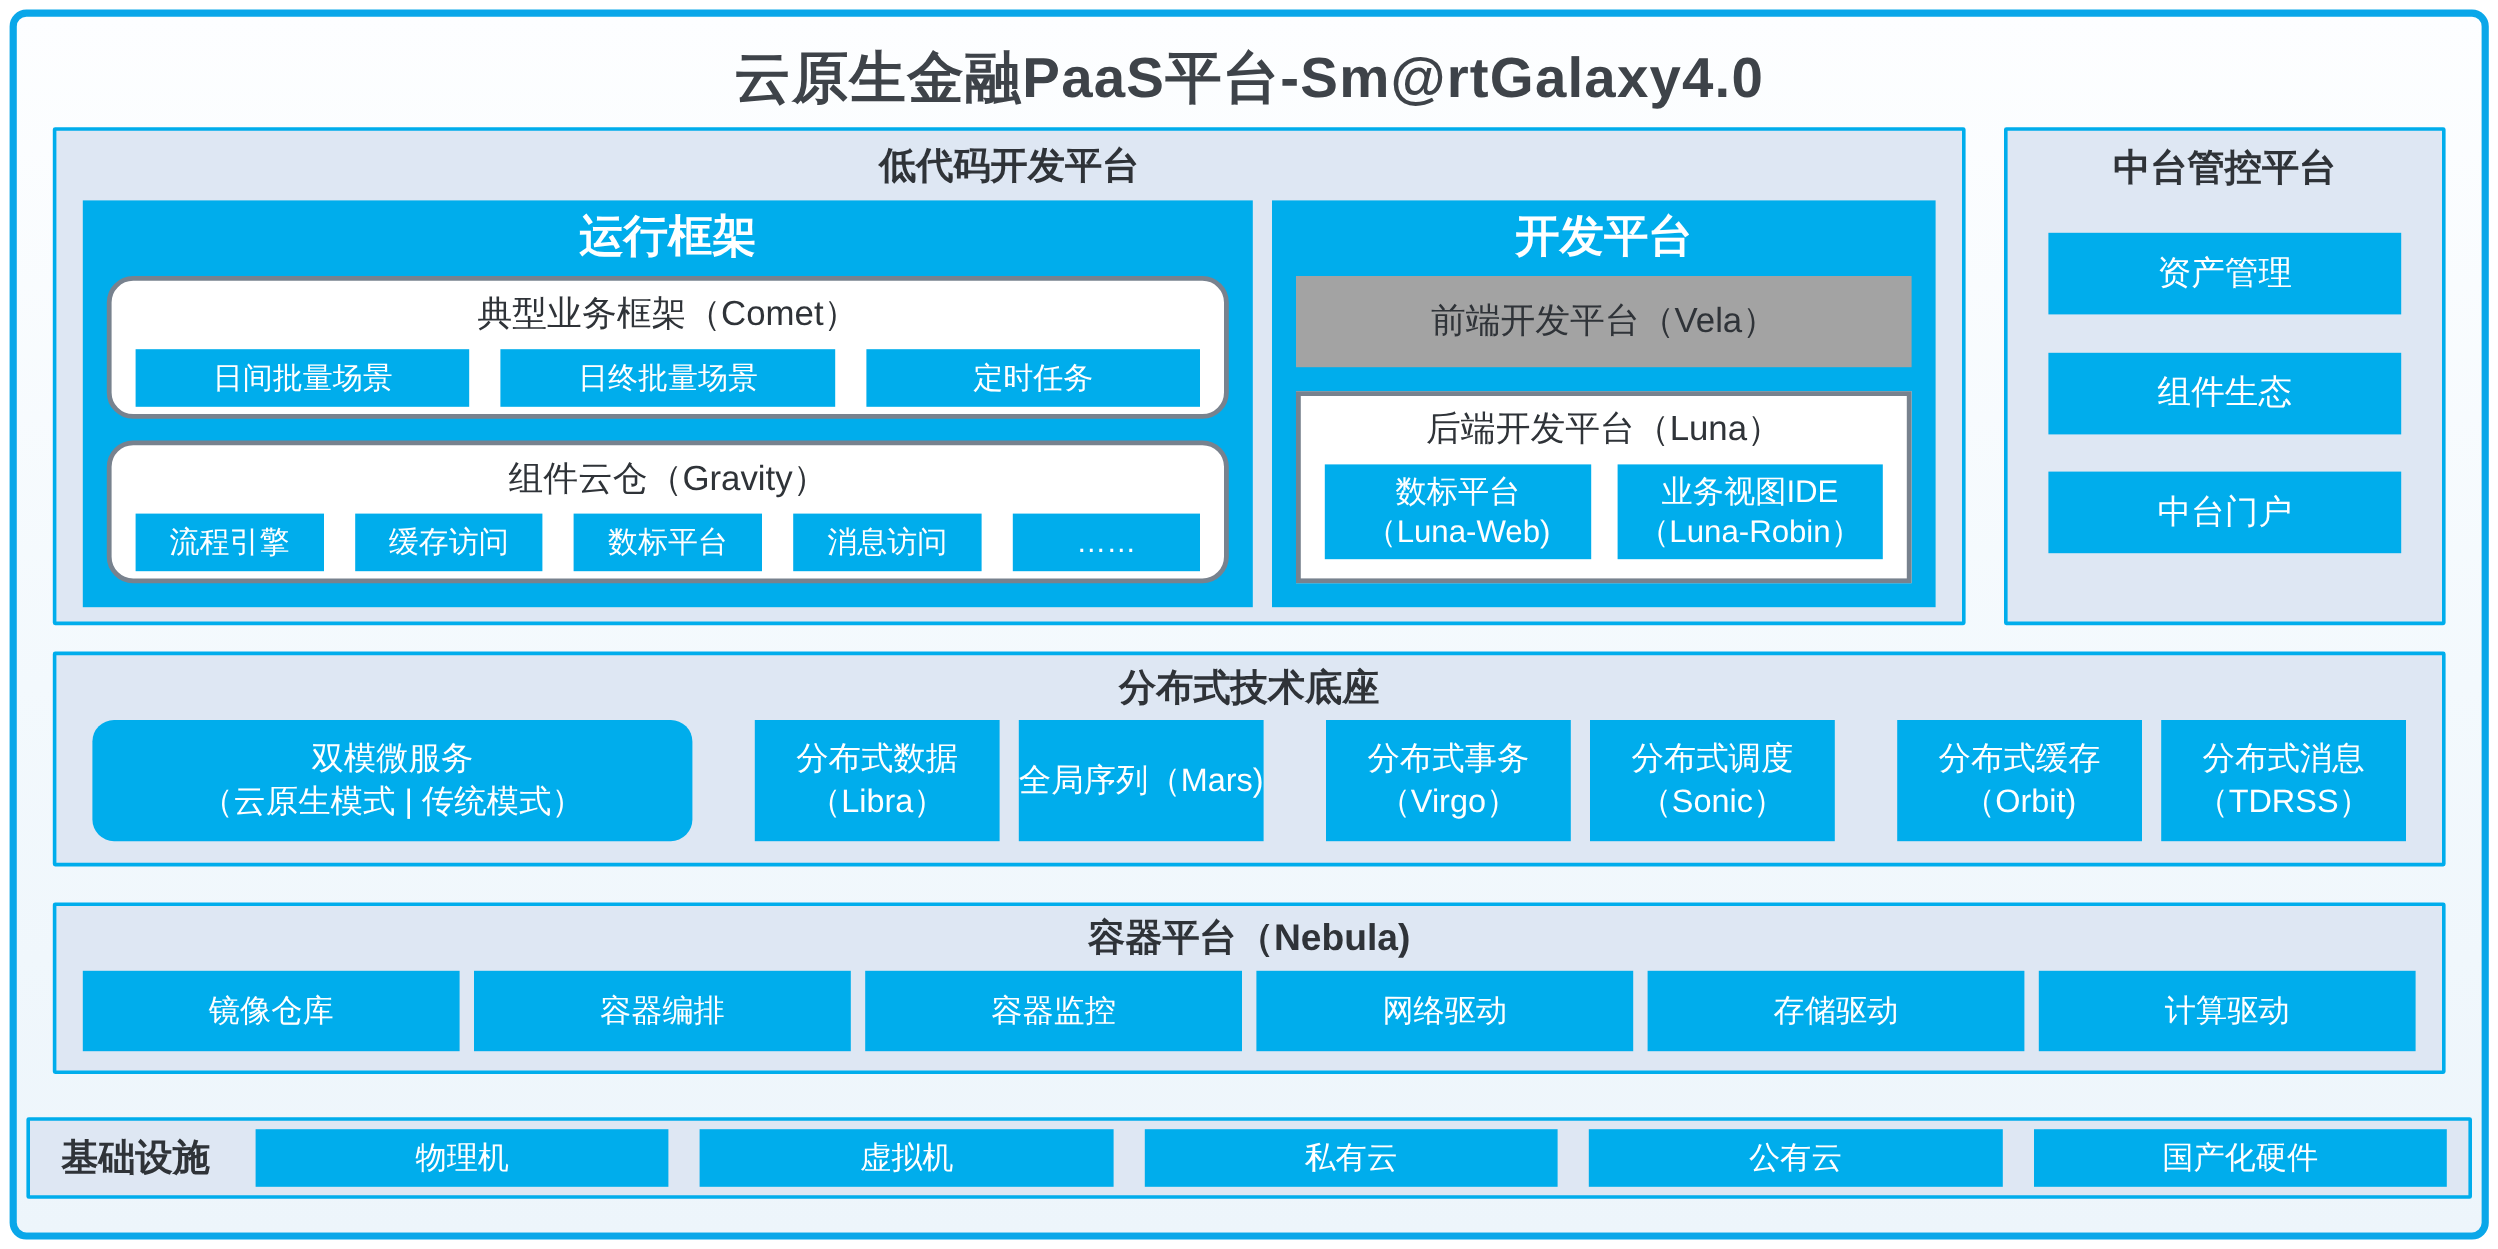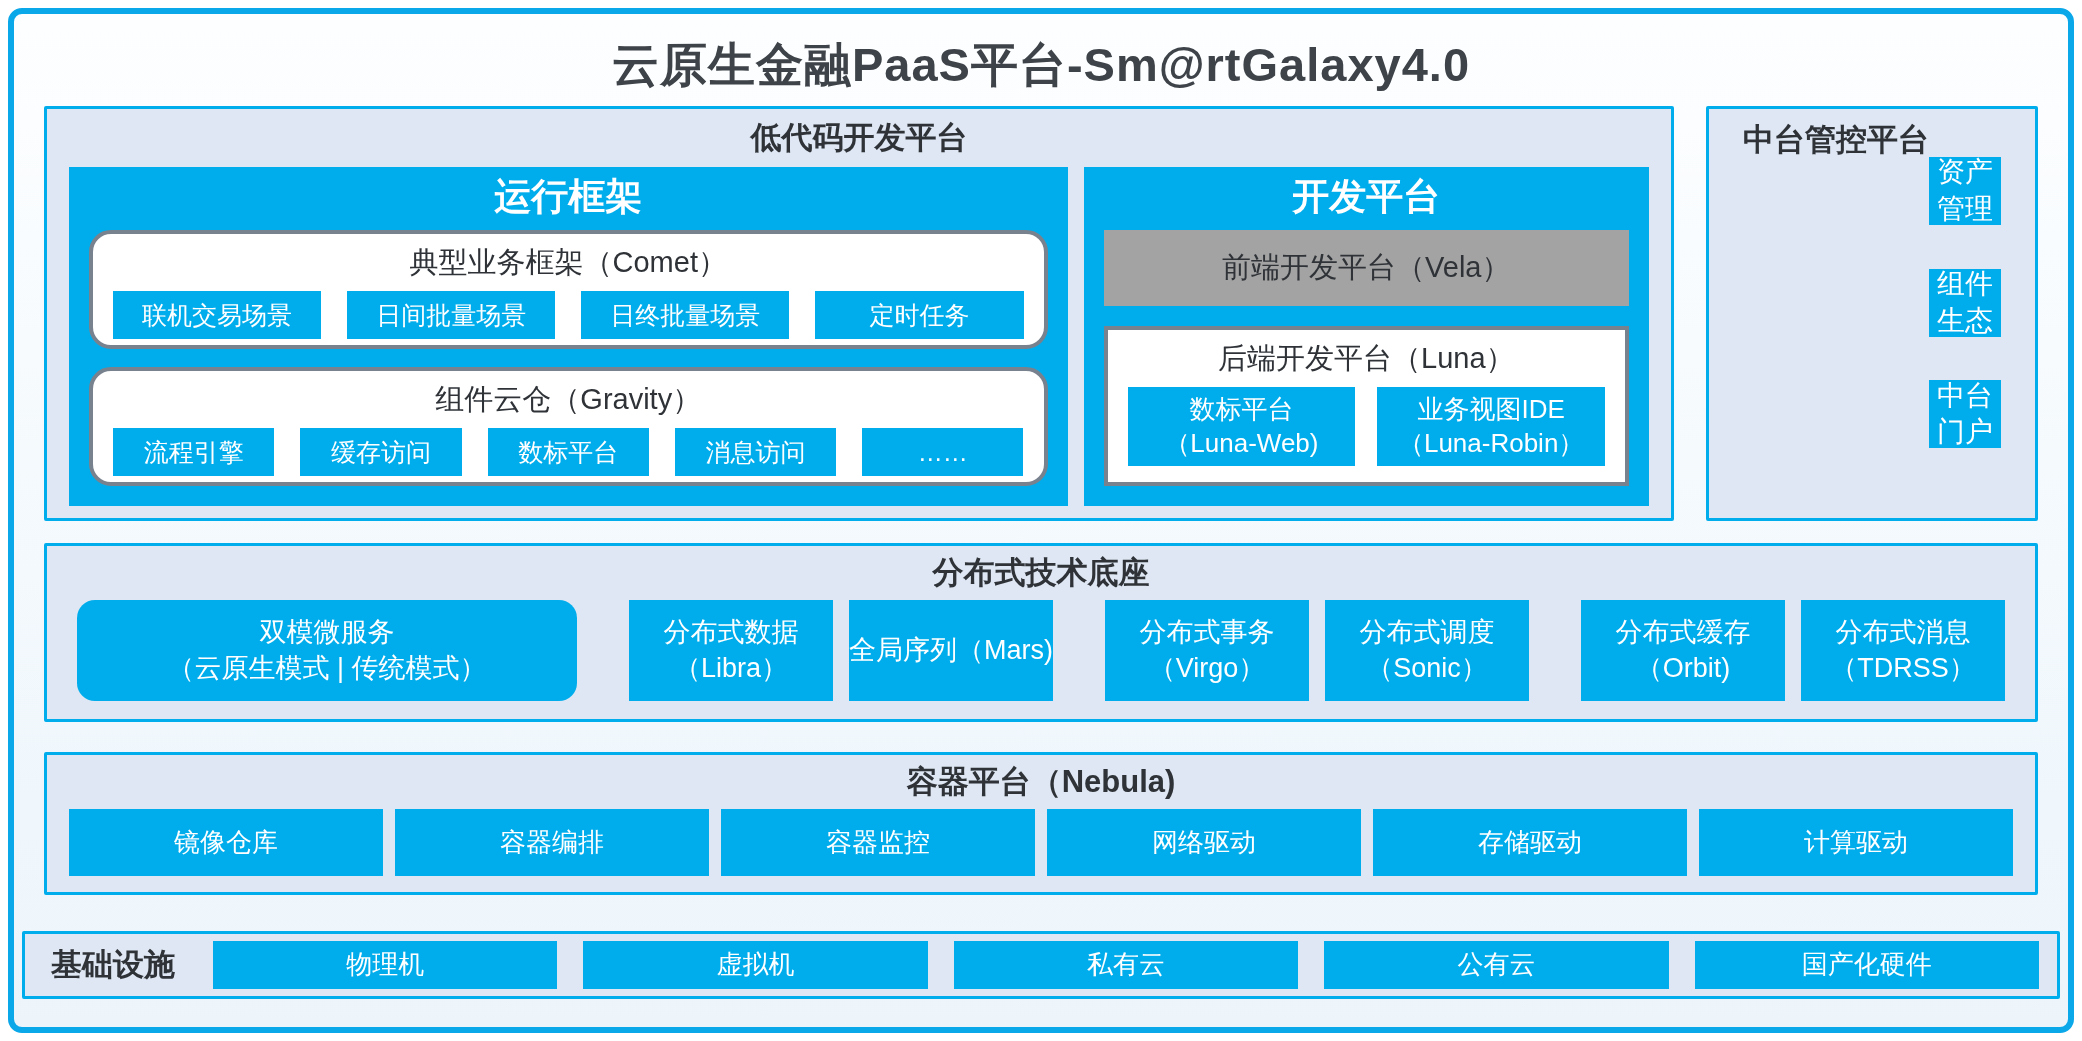--- a/index.html
+++ b/index.html
@@ -54,21 +54,21 @@
   }
   
   .vela-box{
     background:#a3a3a3;height:76px;display:flex;align-items:center;justify-content:center;
     font-size:29px;color:#2f3338;margin-bottom:20px;
   }
   .luna{flex:1;padding:6px 20px 16px 20px;}
   .luna .btn-row{gap:22px;}
   .luna .chip{font-size:26px;}
   
-  .midplatform{width:332px;display:flex;flex-direction:row;padding:4px 34px 26px 34px;}
+  .midplatform{width:368px;display:flex;flex-direction:column;padding:4px 34px 26px 34px;}
   .mid-buttons{flex:1;display:flex;flex-direction:column;justify-content:space-evenly;}
   .mid-buttons .chip{flex:0 0 68px;font-size:28px;}
   
   .distributed{margin-top:22px;height:179px;display:flex;flex-direction:column;padding:0 30px 18px 30px;}
   .dist-body{flex:1;display:flex;gap:52px;margin-top:4px;}
   .dual-chip{width:500px;flex:none;font-size:27px;border-radius:18px;}
   .dist-col{flex:1;display:flex;flex-direction:row;gap:16px;}
   .dist-col .chip{font-size:27px;}
   
   .containerp{margin-top:30px;height:143px;display:flex;flex-direction:column;padding:0 22px 16px 22px;}
@@ -94,21 +94,20 @@
 
     <div class="panel lowcode">
       <div class="panel-heading">低代码开发平台</div>
       <div class="lowcode-body">
 
         <div class="cyan-panel runtime">
           <div class="cyan-heading">运行框架</div>
           <div class="white-box comet">
             <div class="box-heading">典型业务框架（Comet）</div>
             <div class="btn-row">
-              <div class="chip">联机交易场景</div>
               <div class="chip">日间批量场景</div>
               <div class="chip">日终批量场景</div>
               <div class="chip">定时任务</div>
             </div>
           </div>
           <div class="white-box gravity">
             <div class="box-heading">组件云仓（Gravity）</div>
             <div class="btn-row">
               <div class="chip">流程引擎</div>
               <div class="chip">缓存访问</div>

